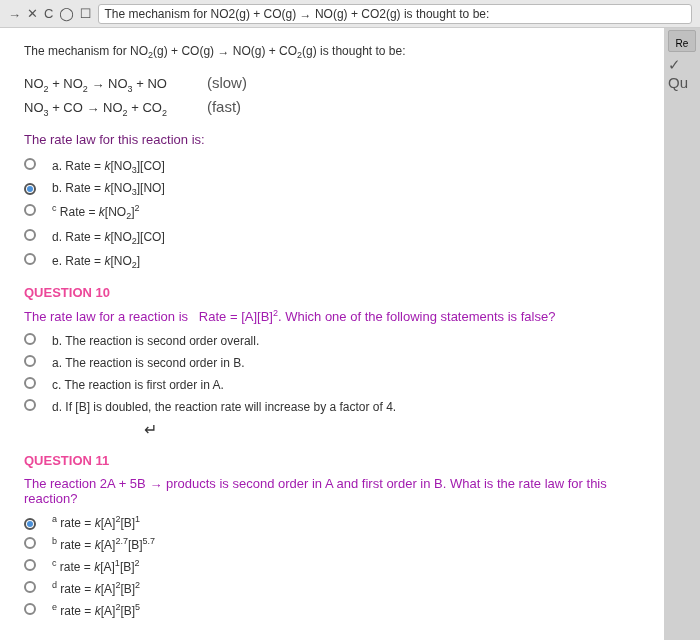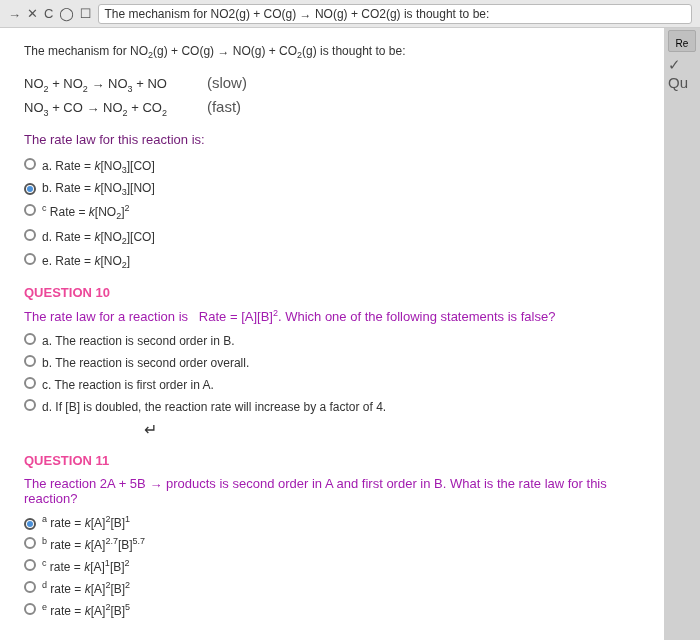--- a/index.html
+++ b/index.html
@@ -95,21 +95,21 @@
       font-size: 13px;
       margin-bottom: 10px;
       color: #701a75;
     }
     .radio-option {
       display: flex;
       align-items: baseline;
       margin-bottom: 6px;
       font-size: 13px;
       color: #333;
-      gap: 6px;
+      gap: 16px;
     }
     .radio-dot {
       width: 12px;
       height: 12px;
       border-radius: 50%;
       border: 2px solid #888;
       display: inline-flex;
       align-items: center;
       justify-content: center;
       flex-shrink: 0;
@@ -217,25 +217,25 @@
       </span>
     </div>
 
     <div class="question-header">QUESTION 10</div>
     <div class="question-text">
       The rate law for a reaction is &nbsp; Rate = [A][B]<sup>2</sup>. Which one of the following statements is false?
     </div>
 
     <div class="radio-option">
       <div class="radio-dot"></div>
+      <span class="option-label">b. The reaction is second order overall.</span>
+    </div>
+    <div class="radio-option">
+      <div class="radio-dot"></div>
       <span class="option-label">a. The reaction is second order in B.</span>
-    </div>
-    <div class="radio-option">
-      <div class="radio-dot"></div>
-      <span class="option-label">b. The reaction is second order overall.</span>
     </div>
     <div class="radio-option">
       <div class="radio-dot"></div>
       <span class="option-label">c. The reaction is first order in A.</span>
     </div>
     <div class="radio-option">
       <div class="radio-dot"></div>
       <span class="option-label">d. If [B] is doubled, the reaction rate will increase by a factor of 4.</span>
     </div>
     <div style="margin-top:4px; margin-left: 120px; font-size:16px; color:#333;">↵</div>

